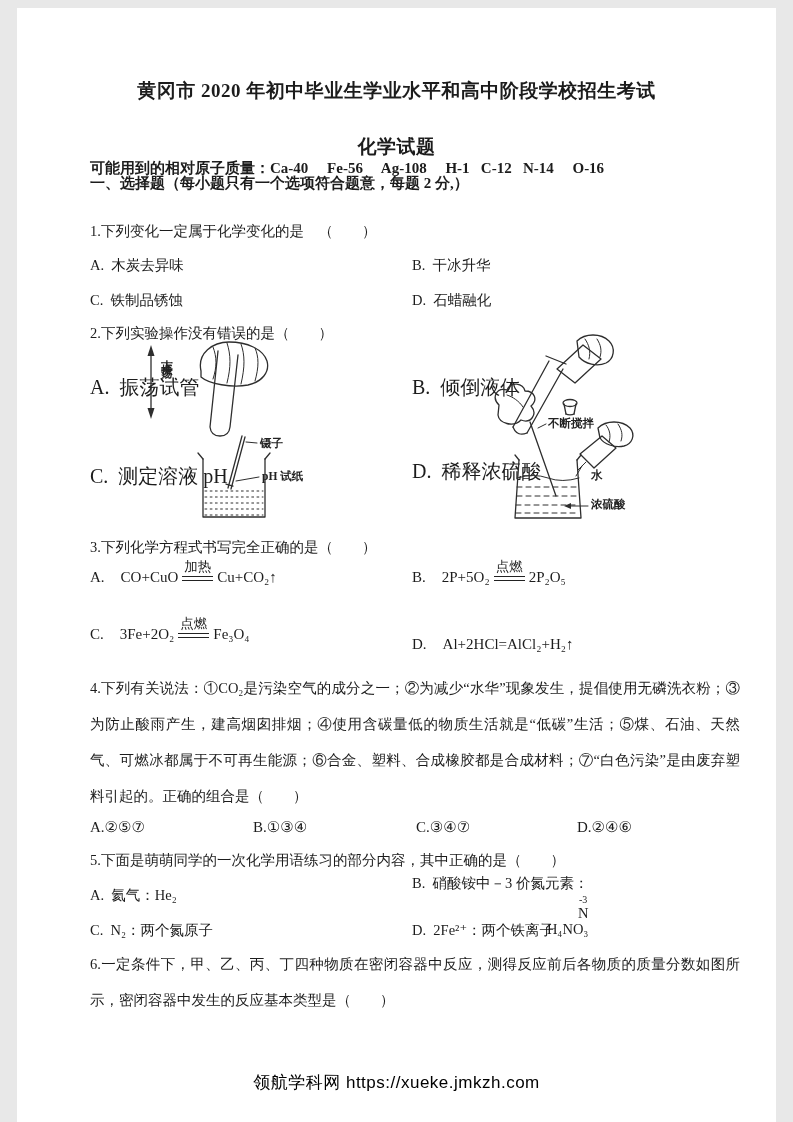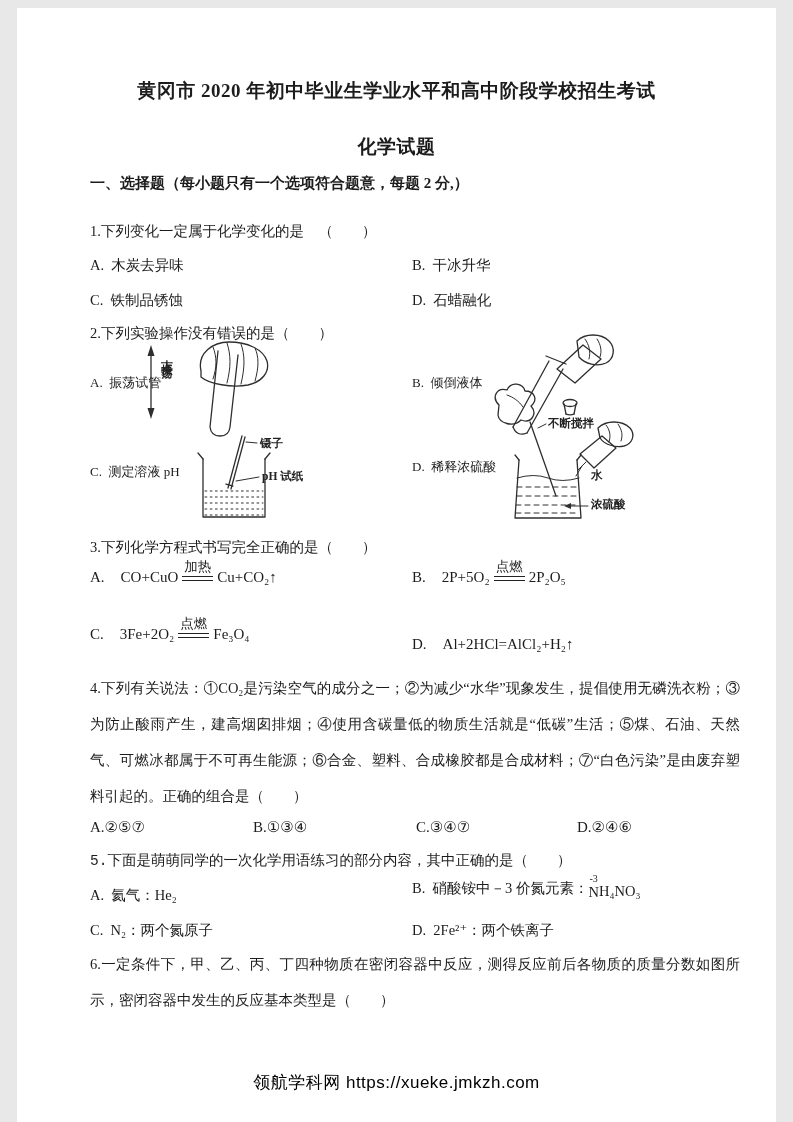--- a/index.html
+++ b/index.html
@@ -8,47 +8,48 @@
     background:#ffffff; overflow:hidden;
     font-family:"Liberation Serif","DejaVu Serif",serif;
     color:#1c1c1c;
   }
   .abs { position:absolute; }
   .center { left:0; width:100%; text-align:center; }
   .title { font-size:19px; font-weight:bold; letter-spacing:0.5px; }
   .boldline { font-size:15px; font-weight:bold; white-space:pre; }
   .stem { font-size:14.5px; white-space:pre; }
   .opt { font-size:14.5px; white-space:pre; }
-  .figlabel { font-size:13px; white-space:pre; }
+  .figlabel { font-size:20px; white-space:pre; }
   .para { font-size:14.5px; line-height:36px; text-align:justify; text-justify:inter-ideograph; }
   .fig { position:absolute; }
   .fig svg { position:absolute; left:0; top:0; }
   .miniLabel { position:absolute; font-size:11.5px; font-weight:600; white-space:pre; color:#222; }
   .vtext { writing-mode:vertical-rl; text-orientation:upright; letter-spacing:2px; }
   
   .eq { position:absolute; display:flex; align-items:flex-end; font-size:15px; white-space:pre; }
   .eq .key { margin-right:16px; }
   .condeq { display:flex; flex-direction:column; align-items:center; margin:0 4px 5px 4px; }
   .condeq .cond { font-size:13.5px; line-height:1.2; border-bottom:1.6px solid #222; padding:0 2px 1px 2px; }
   .condeq .dline { width:100%; height:3px; border-bottom:1.6px solid #222; }
   .nstack { display:inline-flex; flex-direction:column; align-items:center; line-height:1.05; }
   .nstack .nsup { font-size:10px; }
-  .optflex { position:absolute; display:flex; align-items:flex-end; font-size:14.5px; white-space:pre; }
+  .optflex { position:absolute; display:flex; align-items:flex-end; font-size:14.5px; white-space:pre;flex-direction:column; }
   .footer { font-family:"Liberation Sans","DejaVu Sans",sans-serif; font-size:17px; color:#000000; letter-spacing:0.5px; }
   .stroke { fill:none; stroke:#2e2e2e; stroke-width:1.3; stroke-linecap:round; stroke-linejoin:round; }
   .thin { fill:none; stroke:#2e2e2e; stroke-width:1; stroke-linecap:round; }
   .solid { fill:#2e2e2e; stroke:none; }
 </style>
 </head>
 <body>
 
 <div class="page">
 
   <div class="abs center title" style="top:70px;">黄冈市 2020 年初中毕业生学业水平和高中阶段学校招生考试</div>
   <div class="abs center title" style="top:126px;">化学试题</div>
+  <div class="abs boldline" style="left:73px; top:151px;">可能用到的相对原子质量：Ca-40     Fe-56     Ag-108     H-1   C-12   N-14     O-16</div>
   <div class="abs boldline" style="left:73px; top:166px;">一、选择题（每小题只有一个选项符合题意，每题 2 分,）</div>
 
   <div class="abs stem" style="left:73px; top:214px;">1.下列变化一定属于化学变化的是　（　　）</div>
   <div class="abs opt" style="left:73px;  top:248px;">A.  木炭去异味</div>
   <div class="abs opt" style="left:395px; top:248px;">B.  干冰升华</div>
   <div class="abs opt" style="left:73px;  top:283px;">C.  铁制品锈蚀</div>
   <div class="abs opt" style="left:395px; top:283px;">D.  石蜡融化</div>
 
   <div class="abs stem" style="left:73px; top:316px;">2.下列实验操作没有错误的是（　　）</div>
 
@@ -168,21 +169,21 @@
     <span class="key">D.</span>
     <span>Al+2HCl=AlCl₂+H₂↑</span>
   </div>
 
   <div class="abs para" style="left:73px; top:662px; width:650px;">4.下列有关说法：①CO₂是污染空气的成分之一；②为减少“水华”现象发生，提倡使用无磷洗衣粉；③为防止酸雨产生，建高烟囱排烟；④使用含碳量低的物质生活就是“低碳”生活；⑤煤、石油、天然气、可燃冰都属于不可再生能源；⑥合金、塑料、合成橡胶都是合成材料；⑦“白色污染”是由废弃塑料引起的。正确的组合是（　　）</div>
   <div class="abs opt" style="left:73px;  top:810px; font-size:15px;">A.②⑤⑦</div>
   <div class="abs opt" style="left:236px; top:810px; font-size:15px;">B.①③④</div>
   <div class="abs opt" style="left:399px; top:810px; font-size:15px;">C.③④⑦</div>
   <div class="abs opt" style="left:560px; top:810px; font-size:15px;">D.②④⑥</div>
 
-  <div class="abs stem" style="left:73px; top:843px;font-family:Liberation Mono, monospace;">5.下面是萌萌同学的一次化学用语练习的部分内容，其中正确的是（　　）</div>
+  <div class="abs stem" style="left:73px; top:843px;">5.下面是萌萌同学的一次化学用语练习的部分内容，其中正确的是（　　）</div>
   <div class="abs opt" style="left:73px; top:878px;">A.  氦气：He₂</div>
   <div class="optflex" style="left:395px; top:866px;">
     <span style="padding-bottom:2px;">B.  硝酸铵中－3 价氮元素：</span>
     <span class="nstack">
       <span class="nsup">-3</span>
       <span>N</span>
     </span>
     <span style="padding-bottom:0px;">H₄NO₃</span>
   </div>
   <div class="abs opt" style="left:73px;  top:913px;">C.  N₂：两个氮原子</div>

